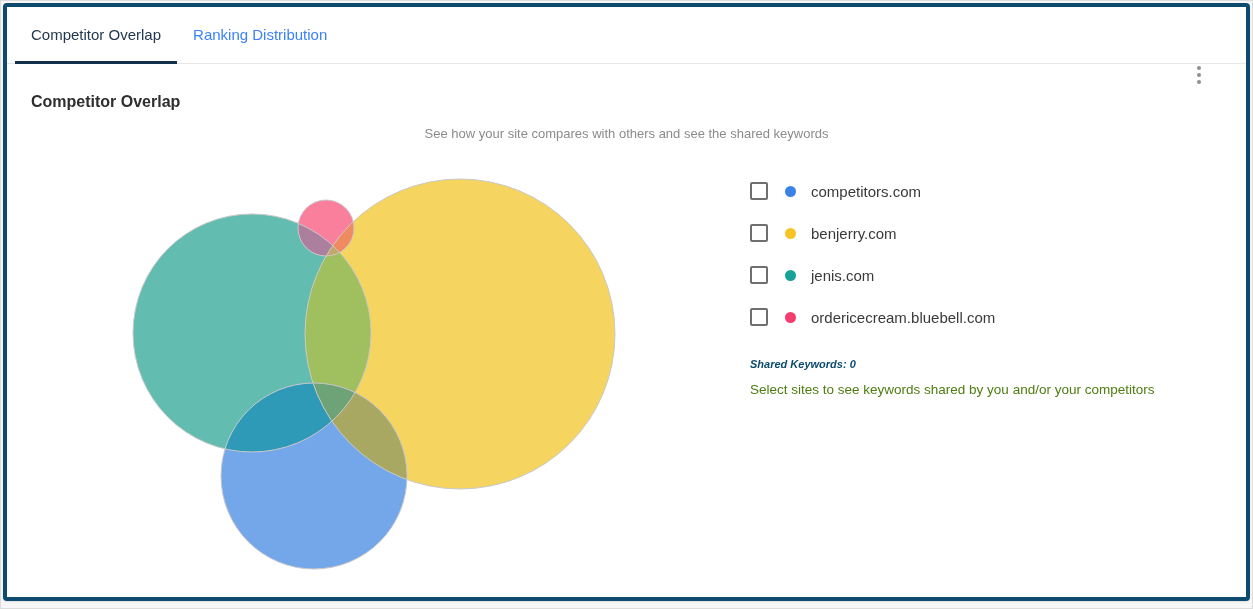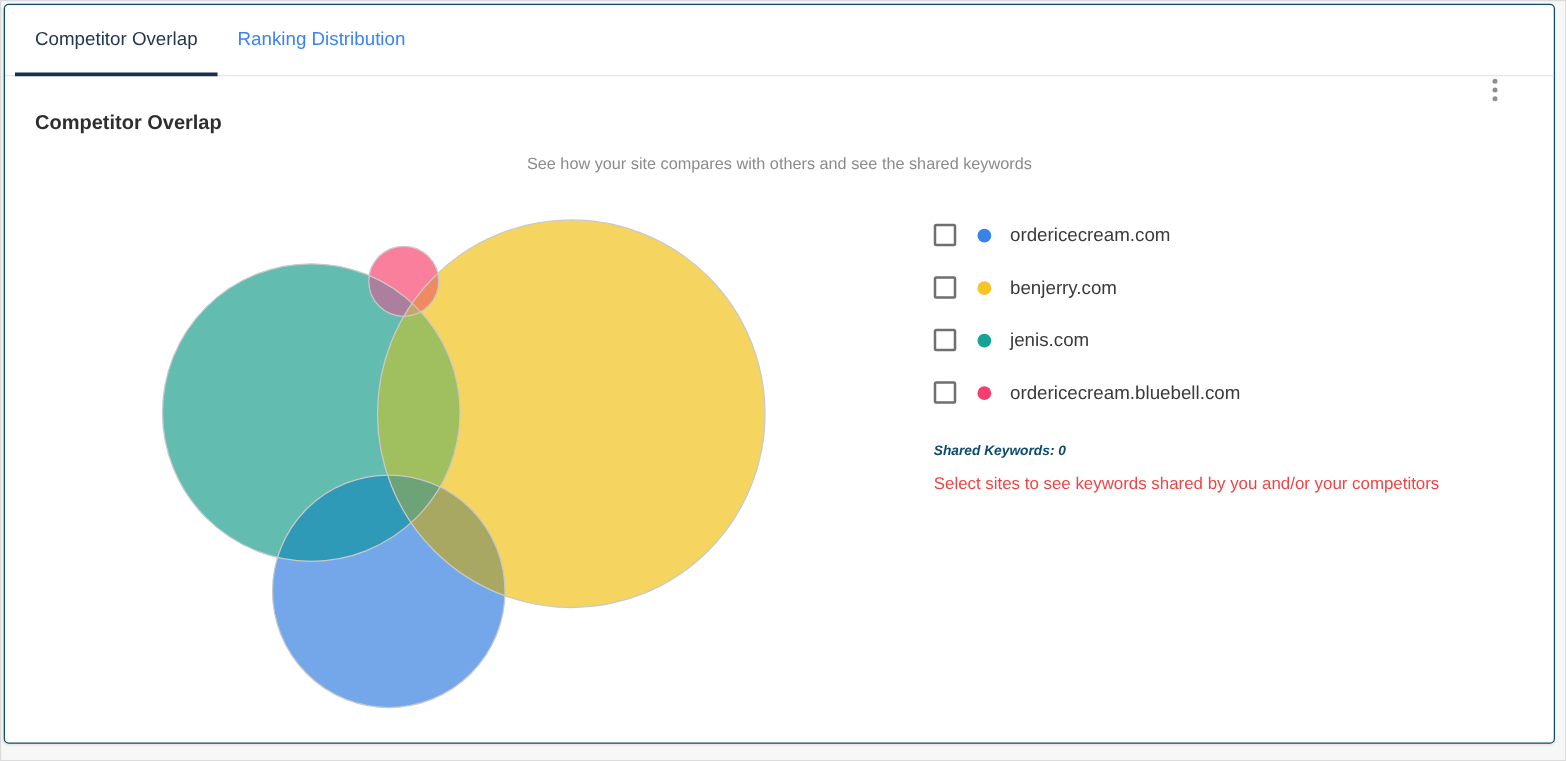--- a/index.html
+++ b/index.html
@@ -5,21 +5,21 @@
   html,body{margin:0;padding:0;}
   body{
     width:1253px;height:609px;position:relative;overflow:hidden;
     background:#f7f7f7;
     font-family:"Liberation Sans", sans-serif;
     box-shadow: inset 0 0 0 1px #dcdcdc;
     color:#333;
   }
   .card{
     position:absolute;left:3px;top:3px;width:1239px;height:590px;
-    background:#fff;border:1px solid #0c4a6e;border-radius:4px;
+    background:#fff;border:4px solid #0c4a6e;border-radius:4px;
     box-shadow:0 1px 2px rgba(0,0,0,.10);
   }
   
   .tabbar{
     height:57px;border-bottom:1px solid #e6e6e6;
     display:flex;align-items:stretch;padding-left:8px;box-sizing:border-box;
   }
   .tab{
     display:flex;align-items:center;padding:0 16px;font-size:15px;
     color:#3b82f6;cursor:pointer;border-bottom:3px solid transparent;
@@ -43,21 +43,21 @@
   .legend-row{display:flex;align-items:center;height:42px;cursor:pointer;}
   .checkbox{
     width:14px;height:14px;border:2px solid #6f6f6f;border-radius:2px;
     background:#fff;flex:0 0 auto;
   }
   .dot{width:11px;height:11px;border-radius:50%;margin-left:17px;flex:0 0 auto;}
   .legend-label{margin-left:15px;font-size:15px;color:#3a3a3a;}
   
   .shared{position:absolute;left:743px;top:348px;width:470px;}
   .shared-title{font-size:11px;font-weight:bold;color:#0c4a6e;line-height:19px;margin:0;font-style:italic;}
-  .shared-hint{font-size:13.5px;color:#ef4444;line-height:17px;margin:7px 0 0 0;}
+  .shared-hint{font-size:13.5px;color:#4d7c0f;line-height:17px;margin:7px 0 0 0;}
 </style>
 </head>
 <body>
 
 <div class="card">
 
   <div class="tabbar">
     <div class="tab active">Competitor Overlap</div>
     <div class="tab">Ranking Distribution</div>
   </div>
@@ -119,21 +119,21 @@
       <circle cx="245" cy="186" r="119" fill="none" stroke="#c9c9c9" stroke-width="1"></circle>
       <circle cx="453" cy="187" r="155" fill="none" stroke="#c9c9c9" stroke-width="1"></circle>
       <circle cx="307" cy="329" r="93" fill="none" stroke="#c9c9c9" stroke-width="1"></circle>
       <circle cx="319" cy="81" r="28" fill="none" stroke="#c9c9c9" stroke-width="1"></circle>
     </svg>
 
   <div class="legend">
     <div class="legend-row">
       <span class="checkbox"></span>
       <span class="dot" style="background-color: rgb(59, 130, 232);"></span>
-      <span class="legend-label">ordericecream.com</span>
+      <span class="legend-label">competitors.com</span>
     </div>
     <div class="legend-row">
       <span class="checkbox"></span>
       <span class="dot" style="background-color: rgb(247, 195, 37);"></span>
       <span class="legend-label">benjerry.com</span>
     </div>
     <div class="legend-row">
       <span class="checkbox"></span>
       <span class="dot" style="background-color: rgb(23, 162, 151);"></span>
       <span class="legend-label">jenis.com</span>

